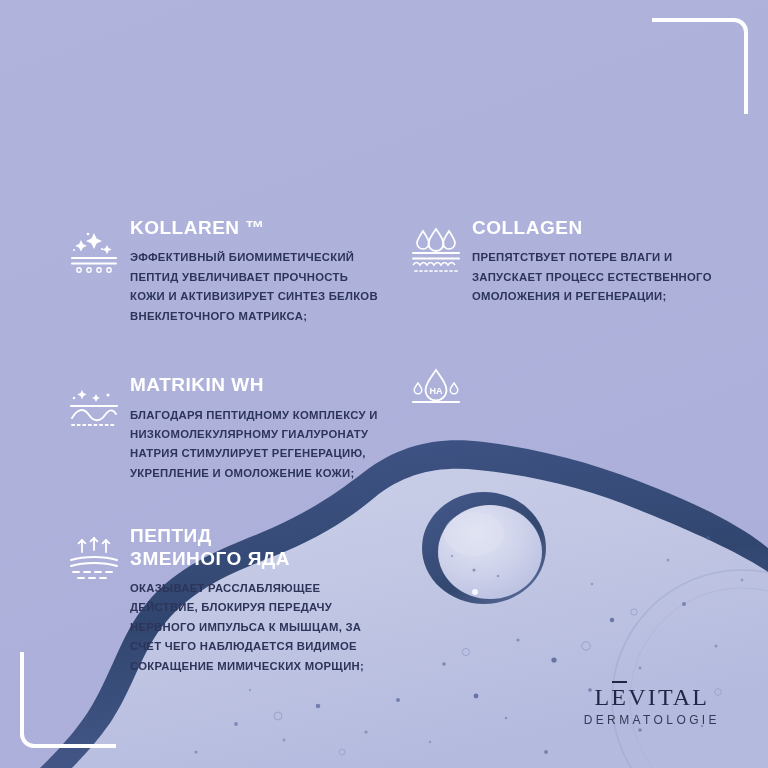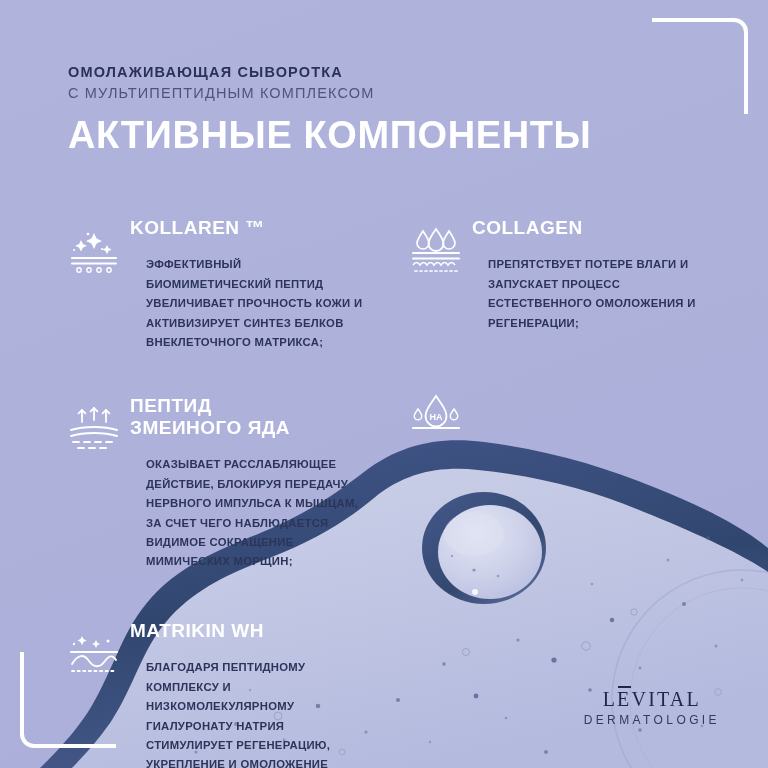--- a/index.html
+++ b/index.html
@@ -126,21 +126,21 @@
     line-height: 1.18;
     margin: 0 0 9px 0;
   }
   .feature-body {
     font-size: 11.3px;
     font-weight: bold;
     letter-spacing: 0.28px;
     color: #2c3459;
     text-transform: uppercase;
     line-height: 1.72;
-    margin: 16px;
+    margin: 0;
   }
 
   
   .f-kollaren { margin-top: 0px; }
   .f-matrikin { margin-top: 48px; }
   .f-snake    { margin-top: 42px; }
   .f-collagen { margin-top: 0px; }
   .f-ha       { margin-top: 48px; }
 
   
@@ -148,21 +148,21 @@
 
   
   .logo {
     position: absolute;
     right: 48px;
     bottom: 42px;
     text-align: center;
   }
   .logo-name {
     font-family: "Liberation Serif", serif;
-    font-size: 20px;
+    font-size: 24px;
     letter-spacing: 2.2px;
     color: #1f2745;
     line-height: 1;
     white-space: nowrap;
   }
   .logo-name .macron {
     position: relative;
     display: inline-block;
   }
   .logo-name .macron::after {
@@ -288,25 +288,20 @@
       <circle cx="474" cy="570" r="1.6" fill="#5a6b9d" opacity="0.6"></circle>
       <circle cx="452" cy="556" r="1.2" fill="#63739f" opacity="0.5"></circle>
       <circle cx="498" cy="576" r="1.3" fill="#5a6b9d" opacity="0.5"></circle>
       <circle cx="475" cy="592" r="3" fill="#ffffff" opacity="0.85"></circle>
     </g>
   </svg>
 
   <div class="bracket bracket-tr"></div>
   <div class="bracket bracket-bl"></div>
 
-  <div class="header">
-    <div class="kicker-1">ОМОЛАЖИВАЮЩАЯ СЫВОРОТКА</div>
-    <div class="kicker-2">С МУЛЬТИПЕПТИДНЫМ КОМПЛЕКСОМ</div>
-    <h1 class="main-title">АКТИВНЫЕ КОМПОНЕНТЫ</h1>
-  </div>
 
   <div class="features">
 
     <div class="col col-left">
 
       <div class="feature f-kollaren">
         <span class="feature-icon">
           <svg viewBox="0 0 56 50" width="56" height="50" fill="none" stroke="#ffffff">
             <path d="M28 6 l2.6 5.4 5.4 2.6 -5.4 2.6 -2.6 5.4 -2.6 -5.4 -5.4 -2.6 5.4 -2.6z" fill="#ffffff" stroke="none"></path>
             <path d="M15 13 l1.9 3.9 3.9 1.9 -3.9 1.9 -1.9 3.9 -1.9 -3.9 -3.9 -1.9 3.9 -1.9z" fill="#ffffff" stroke="none"></path>
@@ -317,20 +312,36 @@
             <line x1="6" y1="31" x2="50" y2="31" stroke-width="2.1" stroke-linecap="round"></line>
             <line x1="6" y1="36.5" x2="50" y2="36.5" stroke-width="2.1" stroke-linecap="round"></line>
             <circle cx="13" cy="43" r="2.2" stroke-width="1.4"></circle>
             <circle cx="23" cy="43" r="2.2" stroke-width="1.4"></circle>
             <circle cx="33" cy="43" r="2.2" stroke-width="1.4"></circle>
             <circle cx="43" cy="43" r="2.2" stroke-width="1.4"></circle>
           </svg>
         </span>
         <h2 class="feature-title">KOLLAREN ™</h2>
         <p class="feature-body">ЭФФЕКТИВНЫЙ БИОМИМЕТИЧЕСКИЙ ПЕПТИД УВЕЛИЧИВАЕТ ПРОЧНОСТЬ КОЖИ И АКТИВИЗИРУЕТ СИНТЕЗ БЕЛКОВ ВНЕКЛЕТОЧНОГО МАТРИКСА;</p>
+      </div>
+
+      <div class="feature f-matrikin">
+        <span class="feature-icon">
+          <svg viewBox="0 0 56 50" width="56" height="50" fill="none" stroke="#ffffff">
+            <path d="M16 6 l1.5 3.1 3.1 1.5 -3.1 1.5 -1.5 3.1 -1.5 -3.1 -3.1 -1.5 3.1 -1.5z" fill="#ffffff" stroke="none"></path>
+            <path d="M30 10 l1.3 2.7 2.7 1.3 -2.7 1.3 -1.3 2.7 -1.3 -2.7 -2.7 -1.3 2.7 -1.3z" fill="#ffffff" stroke="none"></path>
+            <circle cx="42" cy="11" r="1.5" fill="#ffffff" stroke="none"></circle>
+            <circle cx="8" cy="14" r="1.2" fill="#ffffff" stroke="none"></circle>
+            <line x1="5" y1="22" x2="51" y2="22" stroke-width="2.1" stroke-linecap="round"></line>
+            <path d="M6 34 C 12 24, 18 24, 23 31 C 28 38, 34 38, 39 31 C 43 25, 47 25, 50 30" stroke-width="1.9" stroke-linecap="round"></path>
+            <line x1="6" y1="41" x2="50" y2="41" stroke-width="1.8" stroke-linecap="round" stroke-dasharray="2.2 3.4"></line>
+          </svg>
+        </span>
+        <h2 class="feature-title">MATRIKIN WH</h2>
+        <p class="feature-body">БЛАГОДАРЯ ПЕПТИДНОМУ КОМПЛЕКСУ И НИЗКОМОЛЕКУЛЯРНОМУ ГИАЛУРОНАТУ НАТРИЯ СТИМУЛИРУЕТ РЕГЕНЕРАЦИЮ, УКРЕПЛЕНИЕ И ОМОЛОЖЕНИЕ КОЖИ;</p>
       </div>
 
       <div class="feature f-snake">
         <span class="feature-icon">
           <svg viewBox="0 0 56 50" width="56" height="50" fill="none" stroke="#ffffff">
             <g stroke-width="1.8" stroke-linecap="round">
               <line x1="16" y1="17" x2="16" y2="5"></line>
               <path d="M12.6 8.4 L16 5 L19.4 8.4" fill="none"></path>
               <line x1="28" y1="15" x2="28" y2="3"></line>
               <path d="M24.6 6.4 L28 3 L31.4 6.4" fill="none"></path>
@@ -346,36 +357,20 @@
               <line x1="40" y1="37" x2="46" y2="37"></line>
               <line x1="12" y1="43" x2="18" y2="43"></line>
               <line x1="23" y1="43" x2="29" y2="43"></line>
               <line x1="34" y1="43" x2="40" y2="43"></line>
             </g>
           </svg>
         </span>
         <h2 class="feature-title two-line"><span>ПЕПТИД</span><br><span>ЗМЕИНОГО ЯДА</span></h2>
         <p class="feature-body">ОКАЗЫВАЕТ РАССЛАБЛЯЮЩЕЕ ДЕЙСТВИЕ, БЛОКИРУЯ ПЕРЕДАЧУ НЕРВНОГО ИМПУЛЬСА К МЫШЦАМ, ЗА СЧЕТ ЧЕГО НАБЛЮДАЕТСЯ ВИДИМОЕ СОКРАЩЕНИЕ МИМИЧЕСКИХ МОРЩИН;</p>
       </div>
-
-      <div class="feature f-matrikin">
-        <span class="feature-icon">
-          <svg viewBox="0 0 56 50" width="56" height="50" fill="none" stroke="#ffffff">
-            <path d="M16 6 l1.5 3.1 3.1 1.5 -3.1 1.5 -1.5 3.1 -1.5 -3.1 -3.1 -1.5 3.1 -1.5z" fill="#ffffff" stroke="none"></path>
-            <path d="M30 10 l1.3 2.7 2.7 1.3 -2.7 1.3 -1.3 2.7 -1.3 -2.7 -2.7 -1.3 2.7 -1.3z" fill="#ffffff" stroke="none"></path>
-            <circle cx="42" cy="11" r="1.5" fill="#ffffff" stroke="none"></circle>
-            <circle cx="8" cy="14" r="1.2" fill="#ffffff" stroke="none"></circle>
-            <line x1="5" y1="22" x2="51" y2="22" stroke-width="2.1" stroke-linecap="round"></line>
-            <path d="M6 34 C 12 24, 18 24, 23 31 C 28 38, 34 38, 39 31 C 43 25, 47 25, 50 30" stroke-width="1.9" stroke-linecap="round"></path>
-            <line x1="6" y1="41" x2="50" y2="41" stroke-width="1.8" stroke-linecap="round" stroke-dasharray="2.2 3.4"></line>
-          </svg>
-        </span>
-        <h2 class="feature-title">MATRIKIN WH</h2>
-        <p class="feature-body">БЛАГОДАРЯ ПЕПТИДНОМУ КОМПЛЕКСУ И НИЗКОМОЛЕКУЛЯРНОМУ ГИАЛУРОНАТУ НАТРИЯ СТИМУЛИРУЕТ РЕГЕНЕРАЦИЮ, УКРЕПЛЕНИЕ И ОМОЛОЖЕНИЕ КОЖИ;</p>
-      </div>
     </div>
 
     <div class="col col-right">
 
       <div class="feature f-collagen">
         <span class="feature-icon">
           <svg viewBox="0 0 56 50" width="56" height="50" fill="none" stroke="#ffffff">
             <path d="M15 4 C 19 10, 21 13, 21 16 a6 6 0 0 1 -12 0 C 9 13, 11 10, 15 4 Z" stroke-width="1.7"></path>
             <path d="M28 2 C 33 9, 35.5 13, 35.5 16.5 a7.5 7.5 0 0 1 -15 0 C 20.5 13, 23 9, 28 2 Z" stroke-width="1.8"></path>
             <path d="M41 4 C 45 10, 47 13, 47 16 a6 6 0 0 1 -12 0 C 35 13, 37 10, 41 4 Z" stroke-width="1.7"></path>

